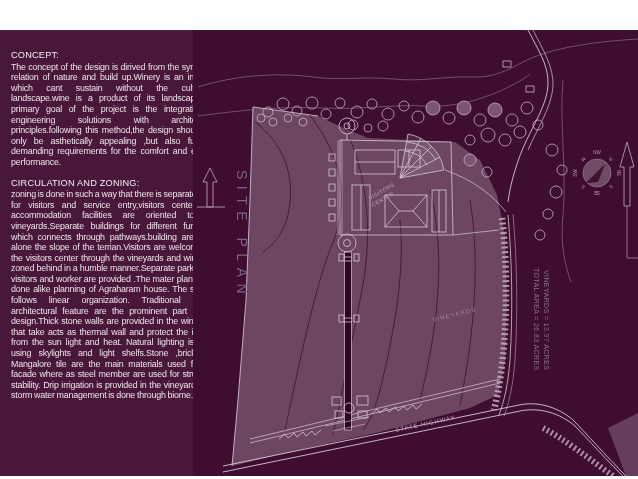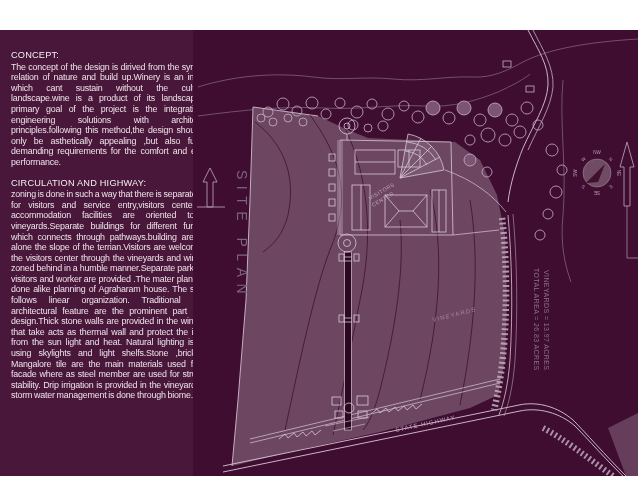--- a/index.html
+++ b/index.html
@@ -18,21 +18,21 @@
 </style>
 </head>
 <body>
 
 <div class="page">
   <div class="slide">
 
     <div class="text-panel">
       <h2>CONCEPT:</h2>
       <p>The concept of the design is dirived from the symboitic relation of nature and build up.Winery is an industry which cant sustain without the cultivated landscape.wine is a product of its landscape.The primary goal of the project is the integration of engineering solutions with architectural principles.following this method,the design should not only be asthetically appealing ,but also fullfilling demanding requirements for the comfort and energy performance.</p>
-      <h2>CIRCULATION AND HIGHWAY:</h2>
+      <h2>CIRCULATION AND ZONING:</h2>
       <p>zoning is done in such a way that there is separate entry for visitors and service entry,visitors center and accommodation facilities are oriented towards vineyards.Separate buildings for different functions which connects through pathways.building are zone alone the slope of the terrian.Visitors are welcomed to the visitors center through the vineyards and winery is zoned behind in a humble manner.Separate parking for visitors and worker are provided .The mater planning is done alike planning of Agraharam house. The spaces follows linear organization. Traditional Kerala architectural feature are the prominent part of the design.Thick stone walls are provided in the winery so that take acts as thermal wall and protect the interior from the sun light and heat. Natural lighting is done using skylights and light shelfs.Stone ,brick and Mangalore tile are the main materials used for the facade where as steel member are used for structural stability. Drip irrigation is provided in the vineyards and storm water management is done through biome.</p>
     </div>
 
     <div class="plan-wrap">
       <svg width="445" height="446" viewBox="0 0 445 446">
 
         <rect x="0" y="0" width="445" height="446" fill="#3e0d30"></rect>
 
         <g fill="none" stroke="#8d7090" stroke-width="0.8" opacity="0.85">
           <path d="M5,57 C40,46 80,42 120,47 C150,51 170,46 200,49 C230,52 250,46 280,47 C300,48 315,40 330,32 C355,19 395,12 445,9"></path>

